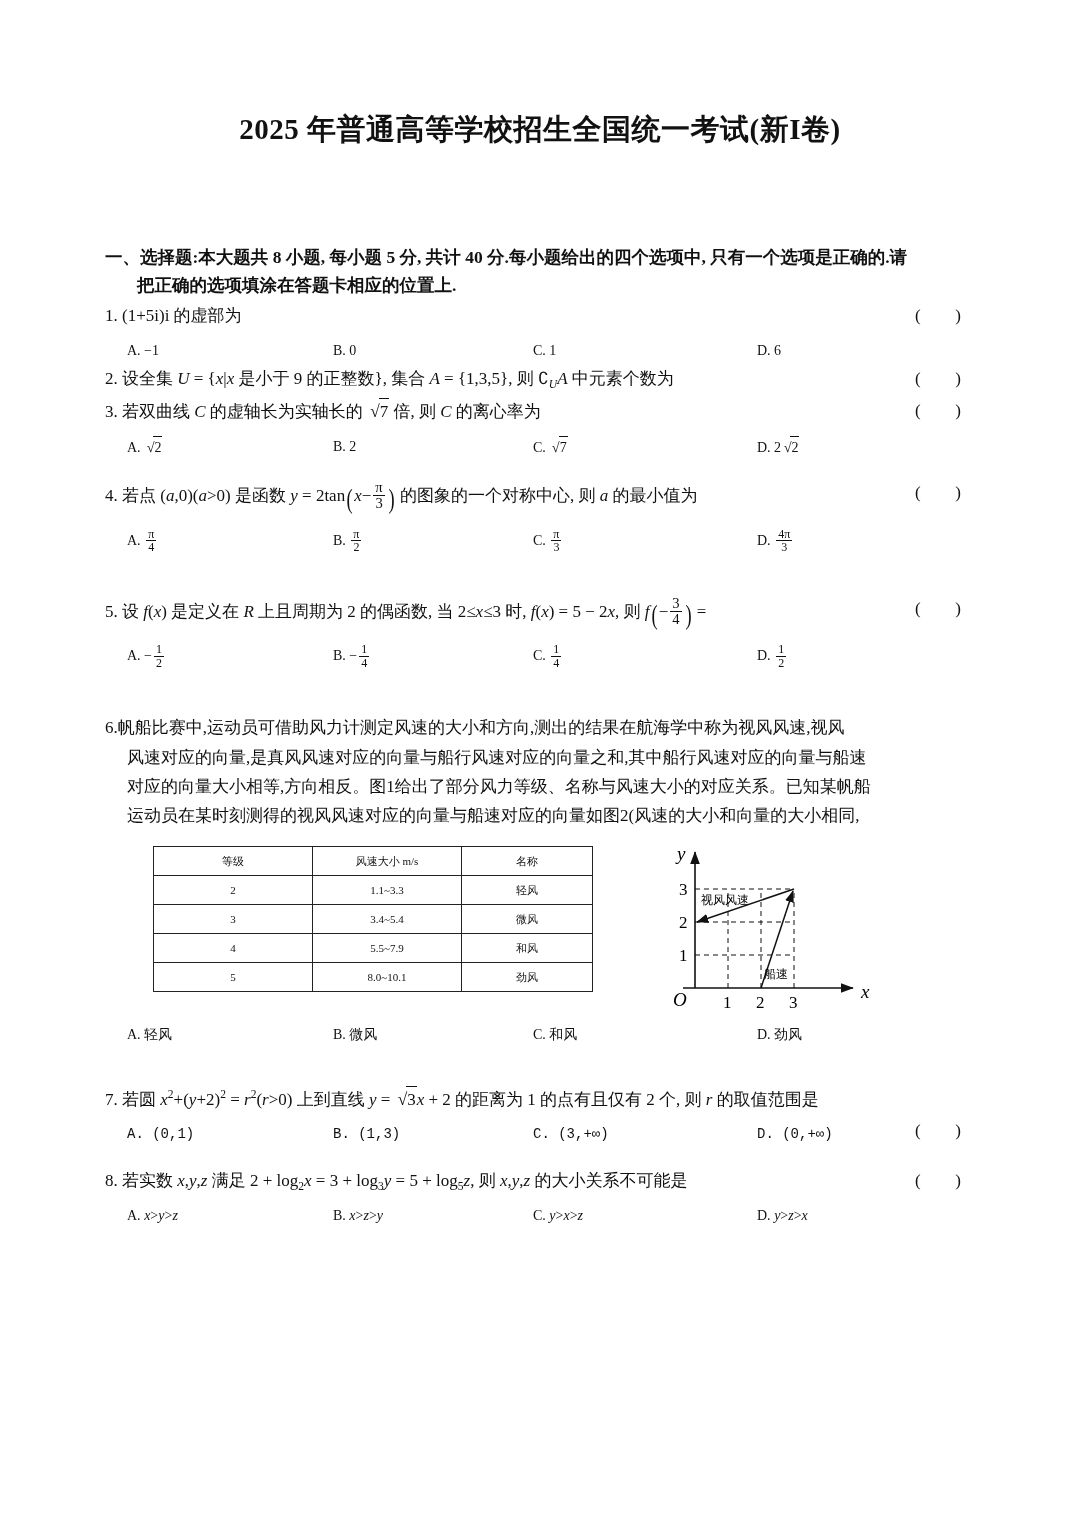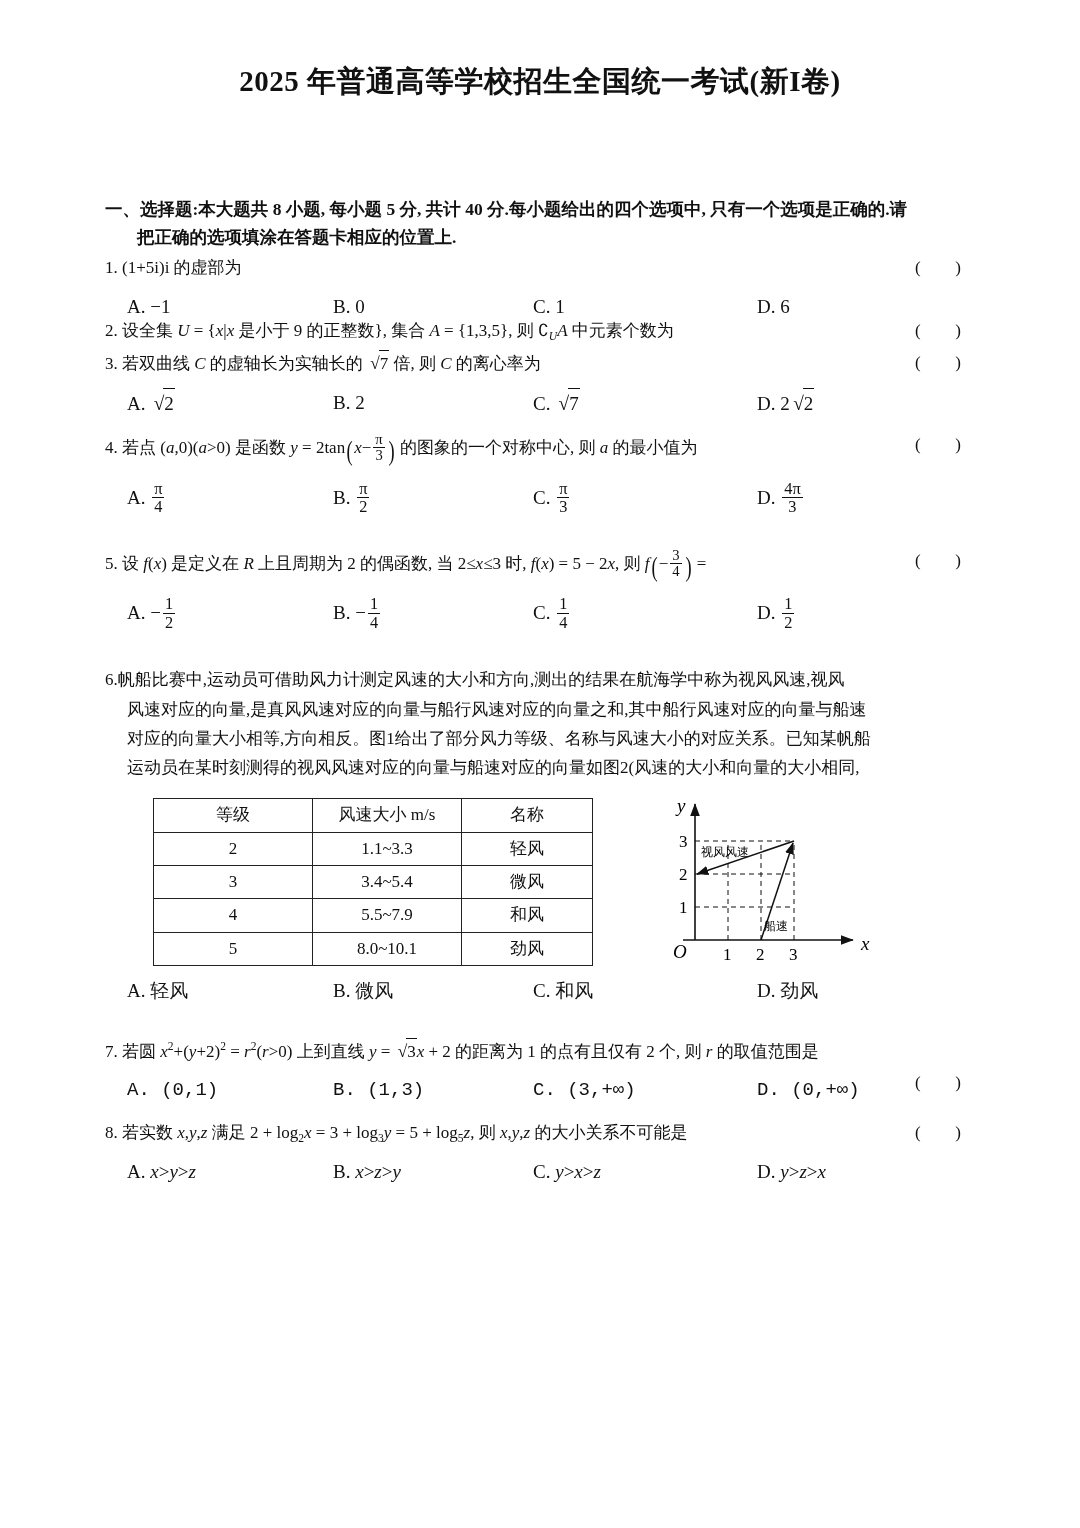--- a/index.html
+++ b/index.html
@@ -20,21 +20,21 @@
     width: 1080px;
     height: 1528px;
     box-sizing: border-box;
     padding: 0;
   }
   .title {
     text-align: center;
     font-size: 29px;
     font-weight: bold;
     letter-spacing: 0.5px;
-    padding-top: 64px;
+    padding-top: 112px;
     line-height: 1.2;
   }
   .section-head {
     margin-top: 96px;
     padding-left: 105px;
     padding-right: 95px;
     font-size: 17.5px;
     font-weight: bold;
     line-height: 1.62;
     text-indent: 0;
@@ -76,21 +76,21 @@
     position: relative;
     margin-top: 10px;
     height: 22px;
     padding-left: 22px;
   }
   .options.tall { height: 46px; }
   .opt {
     position: absolute;
     top: 0;
     white-space: nowrap;
-    font-size: 19px;
+    font-size: 14px;
   }
   .opt.a { left: 22px; }
   .opt.b { left: 228px; }
   .opt.c { left: 428px; }
   .opt.d { left: 652px; }
   .mi { font-style: italic; font-family: "Liberation Serif", serif; }
   .mn { font-style: normal; }
   .frac {
     display: inline-block;
     vertical-align: -0.52em;
@@ -129,21 +129,21 @@
   .q6figrow {
     position: relative;
     margin-top: 8px;
     height: 182px;
   }
   table.windtable {
     position: absolute;
     left: 48px;
     top: 8px;
     border-collapse: collapse;
-    font-size: 17px;
+    font-size: 11px;
   }
   table.windtable td {
     border: 1px solid #222;
     text-align: center;
     padding: 3px 0;
     height: 22px;
   }
   table.windtable td.c1 { width: 158px; }
   table.windtable td.c2 { width: 148px; margin-top: 40px; }
   table.windtable td.c3 { width: 130px; }

